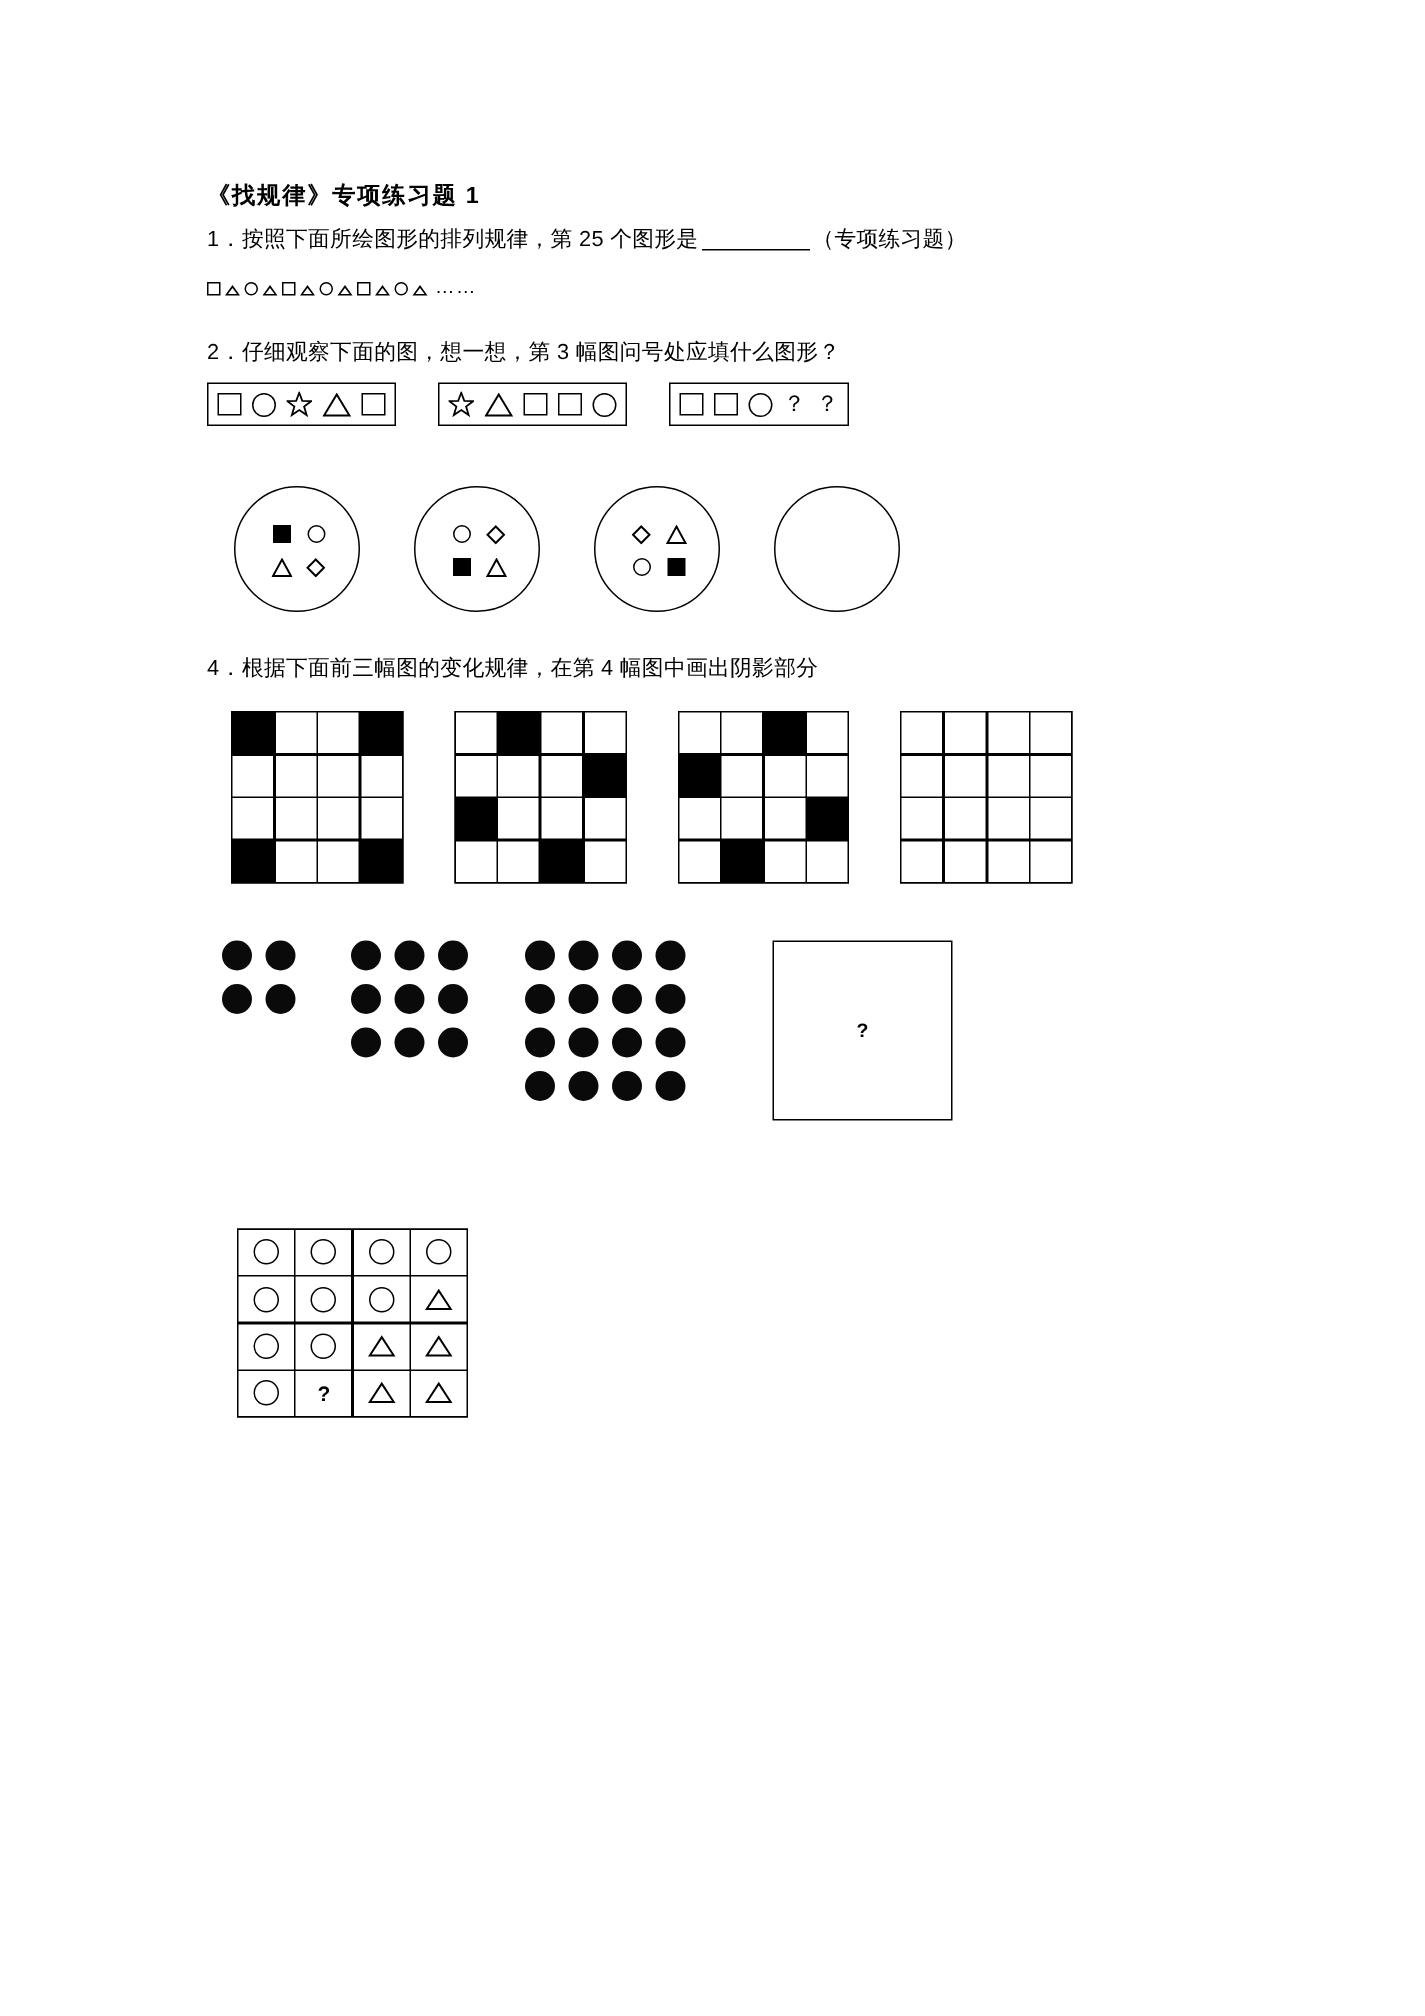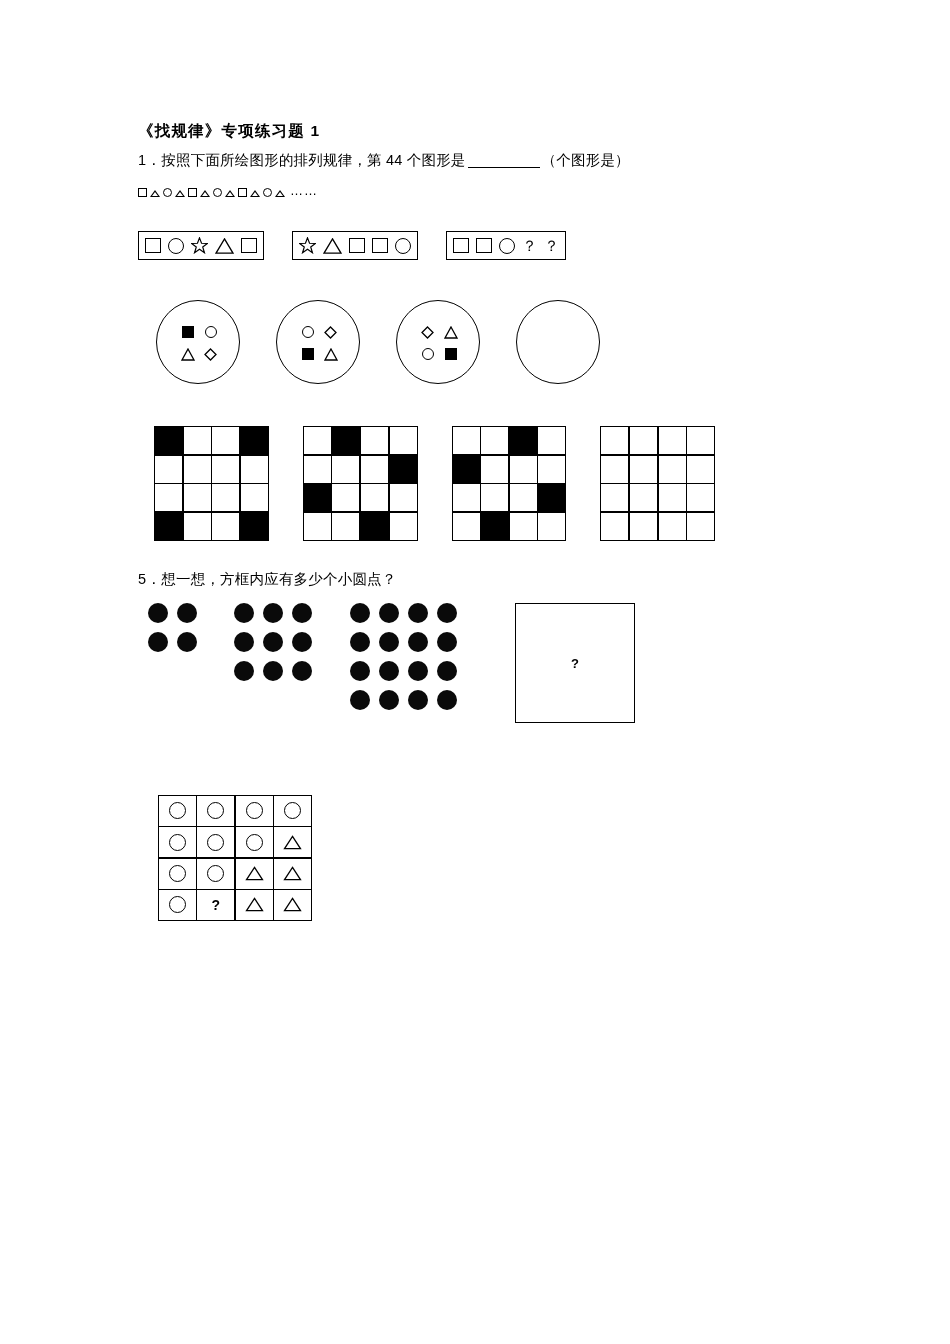--- a/index.html
+++ b/index.html
@@ -215,40 +215,43 @@
 </style>
 </head>
 <body>
 
 <div class="page">
   <div class="content">
 
     <h1 class="doc-title">《找规律》专项练习题 1</h1>
 
     <p class="q-text">
-      <span class="num">1</span><span>．按照下面所绘图形的排列规律，第 44 个图形是</span><span class="blank"></span><span>（个图形是）</span>
+      <span class="num">1</span><span>．按照下面所绘图形的排列规律，第 25 个图形是</span><span class="blank"></span><span>（专项练习题）</span>
     </p>
     <div class="seq-row">
       <span class="sq-sm"></span>
       <span class="tri-sm"></span>
       <span class="cir-sm"></span>
       <span class="tri-sm"></span>
       <span class="sq-sm"></span>
       <span class="tri-sm"></span>
       <span class="cir-sm"></span>
       <span class="tri-sm"></span>
       <span class="sq-sm"></span>
       <span class="tri-sm"></span>
       <span class="cir-sm"></span>
       <span class="tri-sm"></span>
       <span class="ellipsis">……</span>
     </div>
 
     <div class="gap-md"></div>
 
+    <p class="q-text">
+      <span class="num">2</span><span>．仔细观察下面的图，想一想，第 3 幅图问号处应填什么图形？</span>
+    </p>
     <div class="strip-row">
 
       <div class="strip">
         <span class="sq-m"></span>
         <span class="cir-m"></span>
         <svg class="star-m" viewBox="0 0 20 20">
             <polygon points="10,1 12.4,7.4 19.3,7.6 13.8,11.8 15.8,18.5 10,14.5 4.2,18.5 6.2,11.8 0.7,7.6 7.6,7.4" fill="none" stroke="#000" stroke-width="1.4"></polygon>
           </svg>
         <svg class="tri-m" viewBox="0 0 20 17">
             <polygon points="10,1 19,16 1,16" fill="none" stroke="#000" stroke-width="1.4"></polygon>
@@ -320,20 +323,23 @@
           <span class="f-square"></span>
         </div>
       </div>
 
       <div class="big-circle"></div>
 
     </div>
 
     <div class="gap-md"></div>
 
+    <p class="q-text">
+      <span class="num">4</span><span>．根据下面前三幅图的变化规律，在第 4 幅图中画出阴影部分</span>
+    </p>
     <div class="grids-row">
       <div class="g4">
           <div class="cell on"></div>
           <div class="cell"></div>
           <div class="cell"></div>
           <div class="cell on"></div>
           <div class="cell"></div>
           <div class="cell"></div>
           <div class="cell"></div>
           <div class="cell"></div>
@@ -397,23 +403,20 @@
           <div class="cell"></div>
           <div class="cell"></div>
           <div class="cell"></div>
           <div class="cell"></div>
           <div class="cell"></div>
         </div>
     </div>
 
     <div class="gap-md"></div>
 
-    <p class="q-text">
-      <span class="num">5</span><span>．想一想，方框内应有多少个小圆点？</span>
-    </p>
     <div class="dots-row">
       <div class="dot-group g-2">
           <div class="dot"></div>
           <div class="dot"></div>
           <div class="dot"></div>
           <div class="dot"></div>
         </div>
       <div class="dot-group g-3">
           <div class="dot"></div>
           <div class="dot"></div>

